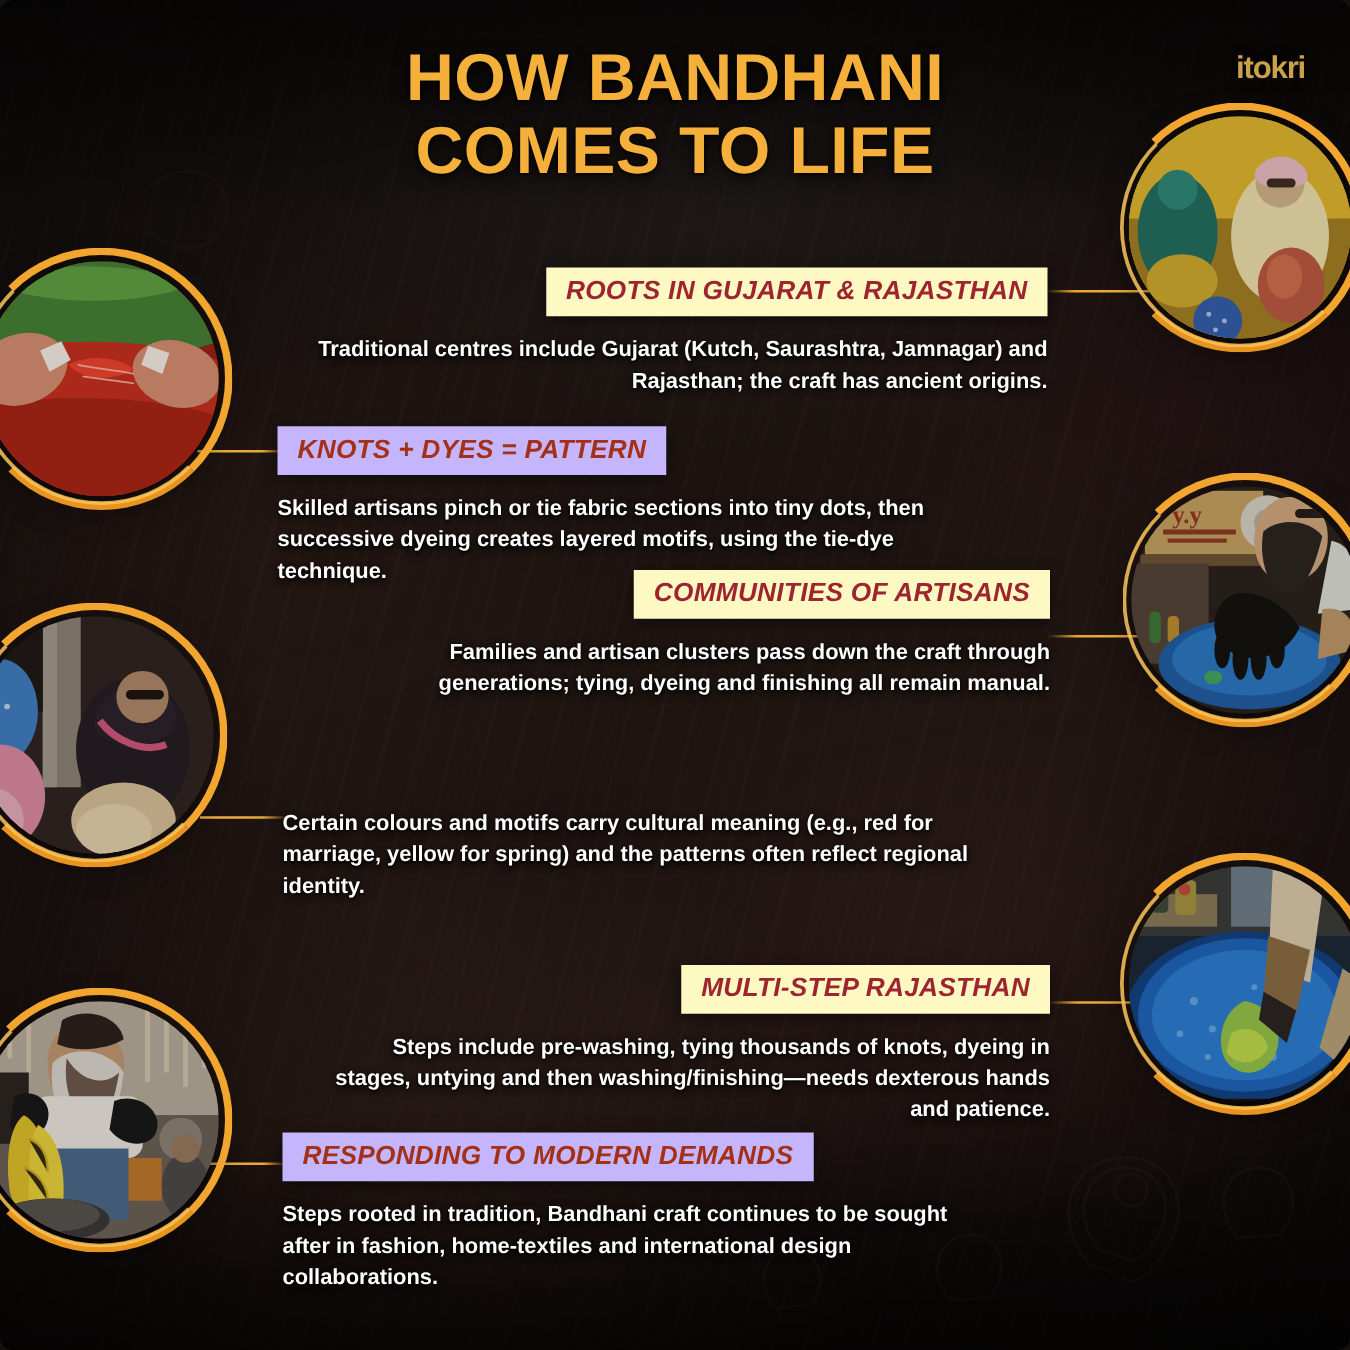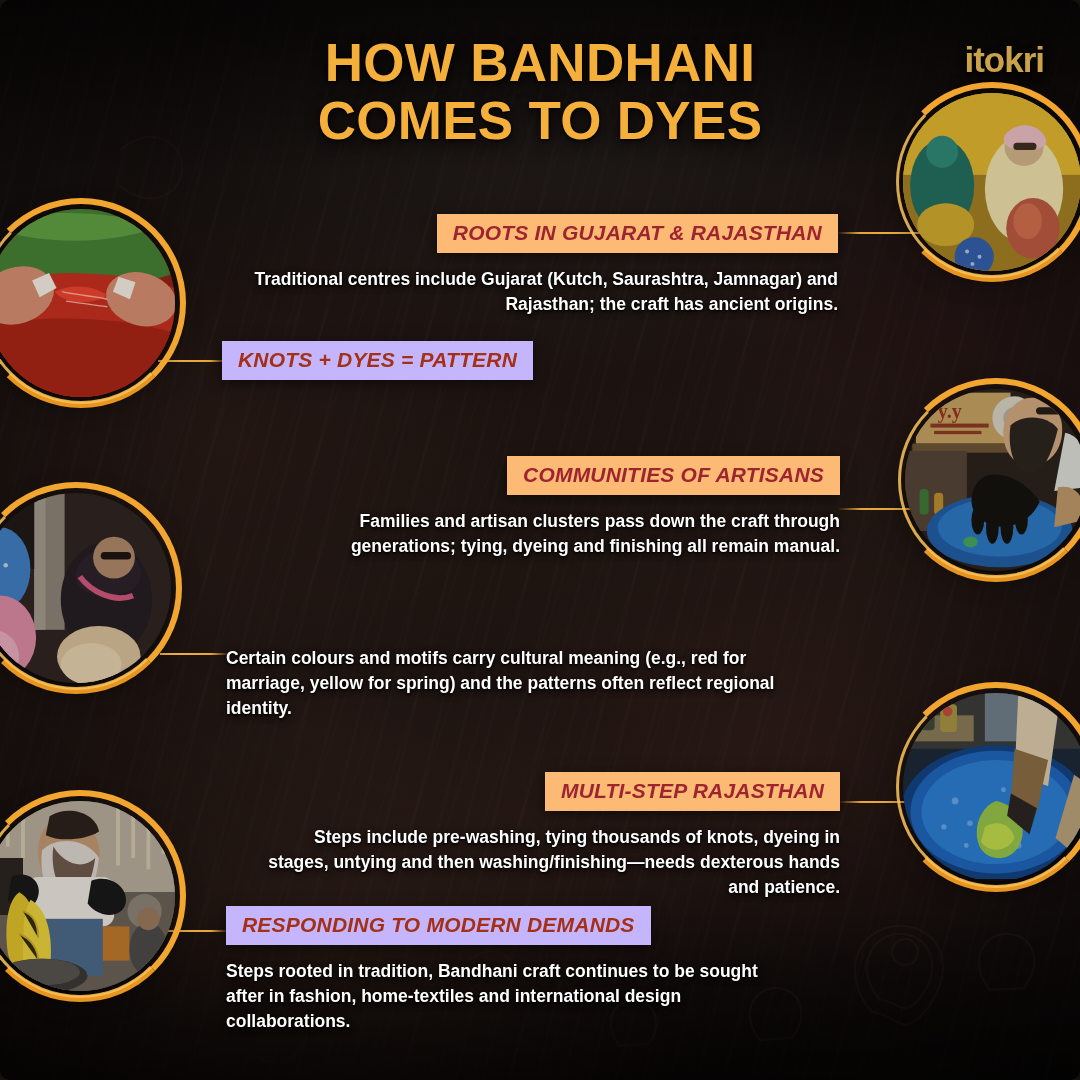--- a/index.html
+++ b/index.html
@@ -56,21 +56,21 @@
   }
   .title {
     font-size:53px; line-height:1.10;
     font-weight:bold; letter-spacing:.3px;
     color:#F5B03C;
     text-shadow:0 3px 14px rgba(0,0,0,.85), 0 1px 3px rgba(0,0,0,.9);
   }
 
   .logo {
     position:absolute; top:40px; right:36px; z-index:25;
-    font-size:35px; font-weight:bold; letter-spacing:-1px;
+    font-size:25px; font-weight:bold; letter-spacing:-1px;
     color:#C9A24A;
     text-shadow:0 2px 10px rgba(0,0,0,.9);
   }
 
   
   .photo {
     position:absolute; z-index:14;
     border-radius:50%;
     overflow:visible;
   }
@@ -104,21 +104,21 @@
   
   .block { position:absolute; z-index:18; }
 
   .badge {
     display:inline-block;
     padding:7px 16px 8px 16px;
     font-size:21px; font-weight:bold; font-style:italic;
     letter-spacing:.2px; white-space:nowrap;
     box-shadow:0 3px 12px rgba(0,0,0,.55);
   }
-  .badge.cream { background:#fdba74; color:#9E2430; }
+  .badge.cream { background:#fef9c3; color:#9E2430; }
   .badge.amber { background:#c4b5fd; color:#A33017; }
 
   .body-copy {
     margin-top:14px;
     font-size:17.5px; line-height:1.42;
     font-weight:bold; color:#FFFFFF;
     text-shadow:0 2px 7px rgba(0,0,0,.92), 0 1px 2px rgba(0,0,0,.95);
   }
   .align-right { text-align:right; }
   .align-left  { text-align:left;  }
@@ -143,21 +143,21 @@
       <path d="M120 150c30-26 62-10 62 18s-34 42-62 18"></path>
       <path d="M250 1020c24-22 52-8 52 16s-28 36-52 16"></path>
       <path d="M470 960c20-18 44-7 44 14s-24 30-44 14"></path>
     </g>
   </svg>
   <div class="bg-layer bg-scrim"></div>
   <div class="bg-layer bg-vignette"></div>
 
   <div class="title-wrap">
     <div class="title">HOW BANDHANI</div>
-    <div class="title">COMES TO DYES</div>
+    <div class="title">COMES TO LIFE</div>
   </div>
 
   <div class="logo">
     <span>itokri</span>
   </div>
 
   <div class="photo" style="top:82px; right:-12px; width:200px; height:200px;">
     <div class="disc">
       <svg class="scene" viewBox="0 0 100 100" preserveAspectRatio="xMidYMid slice">
         <rect width="100" height="100" fill="#caa22c"></rect>
@@ -365,20 +365,21 @@
   <div class="connector" style="top:801px; left:838px; width:84px;"></div>
   <div class="connector to-left" style="top:930px; left:162px; width:68px;"></div>
 
   <div class="block align-right" style="top:214px; left:254px; width:584px;">
     <span class="badge cream">ROOTS IN GUJARAT &amp; RAJASTHAN</span>
     <div class="body-copy">Traditional centres include Gujarat (Kutch, Saurashtra, Jamnagar) and Rajasthan; the craft has ancient origins.</div>
   </div>
 
   <div class="block align-left" style="top:341px; left:222px; width:560px;">
     <span class="badge amber">KNOTS + DYES = PATTERN</span>
+    <div class="body-copy">Skilled artisans pinch or tie fabric sections into tiny dots, then successive dyeing creates layered motifs, using the tie-dye technique.</div>
   </div>
 
   <div class="block align-right" style="top:456px; left:250px; width:590px;">
     <span class="badge cream">COMMUNITIES OF ARTISANS</span>
     <div class="body-copy">Families and artisan clusters pass down the craft through generations; tying, dyeing and finishing all remain manual.</div>
   </div>
 
   <div class="block align-left" style="top:632px; left:226px; width:560px;">
     <div class="body-copy">Certain colours and motifs carry cultural meaning (e.g., red for marriage, yellow for spring) and the patterns often reflect regional identity.</div>
   </div>

